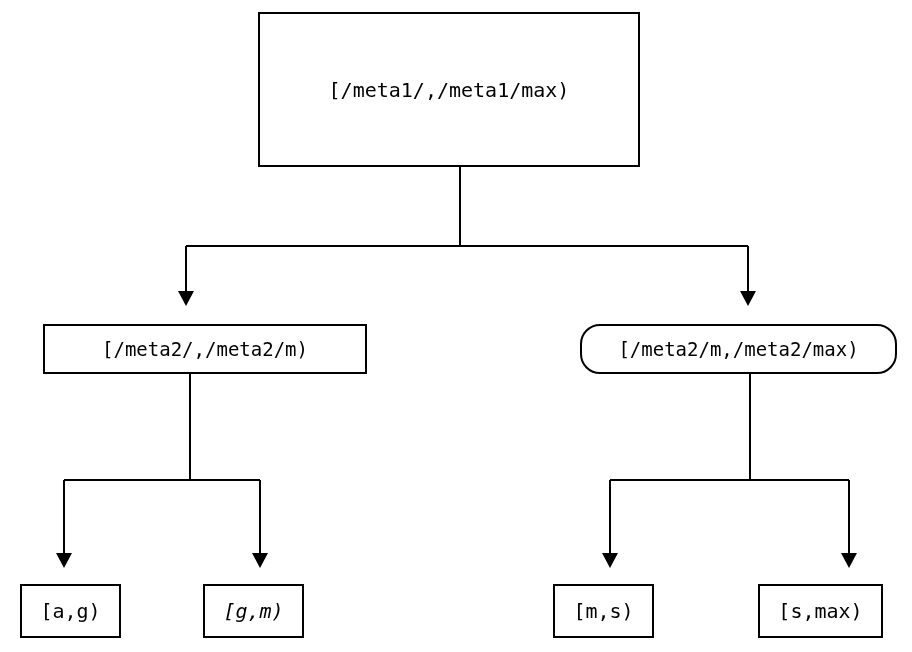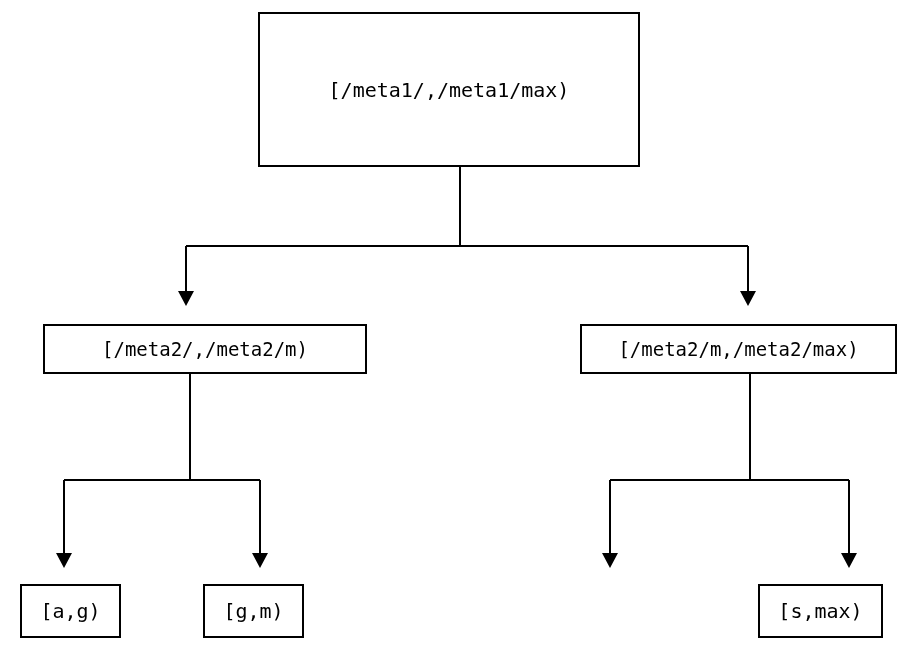--- a/index.html
+++ b/index.html
@@ -60,29 +60,30 @@
     height: 50px;
     font-size: 19px;
     margin-left: 22px;
   }
   .node.mid-right {
     left: 580px;
     top: 324px;
     width: 317px;
     height: 50px;
     font-size: 19px;
+    border-radius: 20px;
   }
   
   .node.leaf {
     top: 584px;
     height: 54px;
     font-size: 20px;
   }
   .node.leaf-1 { left: 20px;   width: 101px; }
-  .node.leaf-2 { left: 203px; width: 101px; }
+  .node.leaf-2 { left: 203px; width: 101px; font-style: italic; }
   .node.leaf-3 { left: 553px; width: 101px; }
   .node.leaf-4 { left: 758px; width: 125px; }
 
   
   .edge-layer {
     position: absolute;
     left: 0;
     top: 0;
     width: 912px;
     height: 652px;
@@ -148,18 +149,21 @@
   </div>
 
   <div class="node leaf leaf-1">
     <span class="node-label">[a,g)</span>
   </div>
 
   <div class="node leaf leaf-2">
     <span class="node-label">[g,m)</span>
   </div>
 
+  <div class="node leaf leaf-3">
+    <span class="node-label">[m,s)</span>
+  </div>
 
   <div class="node leaf leaf-4">
     <span class="node-label">[s,max)</span>
   </div>
 
 </div>
 
 </body></html>

